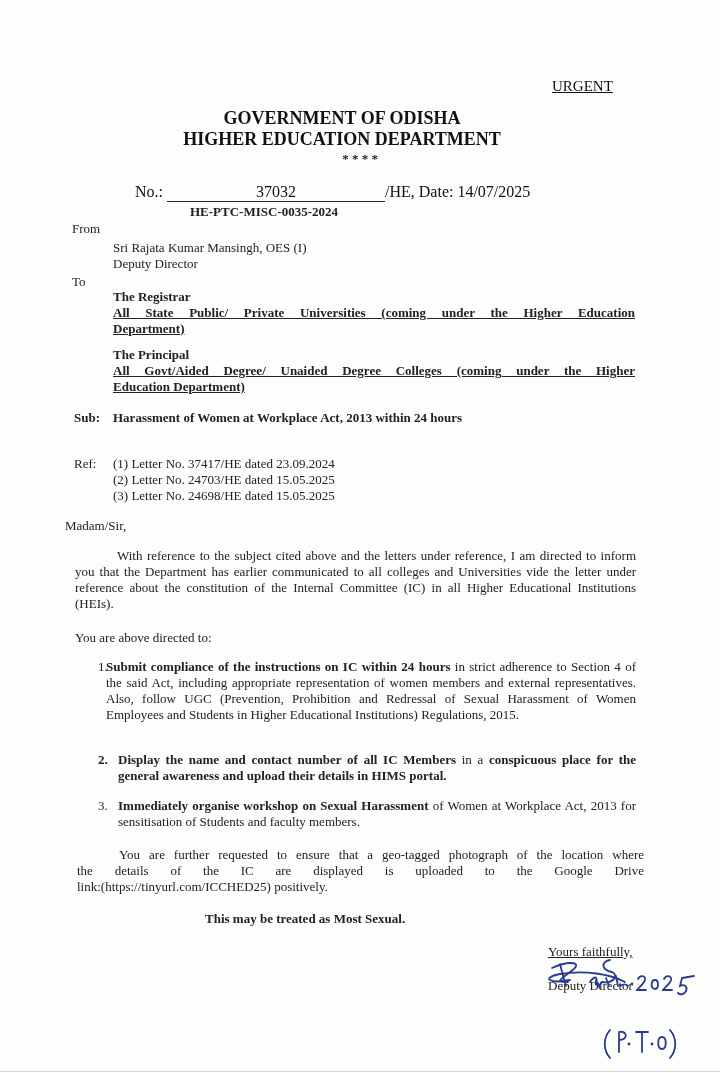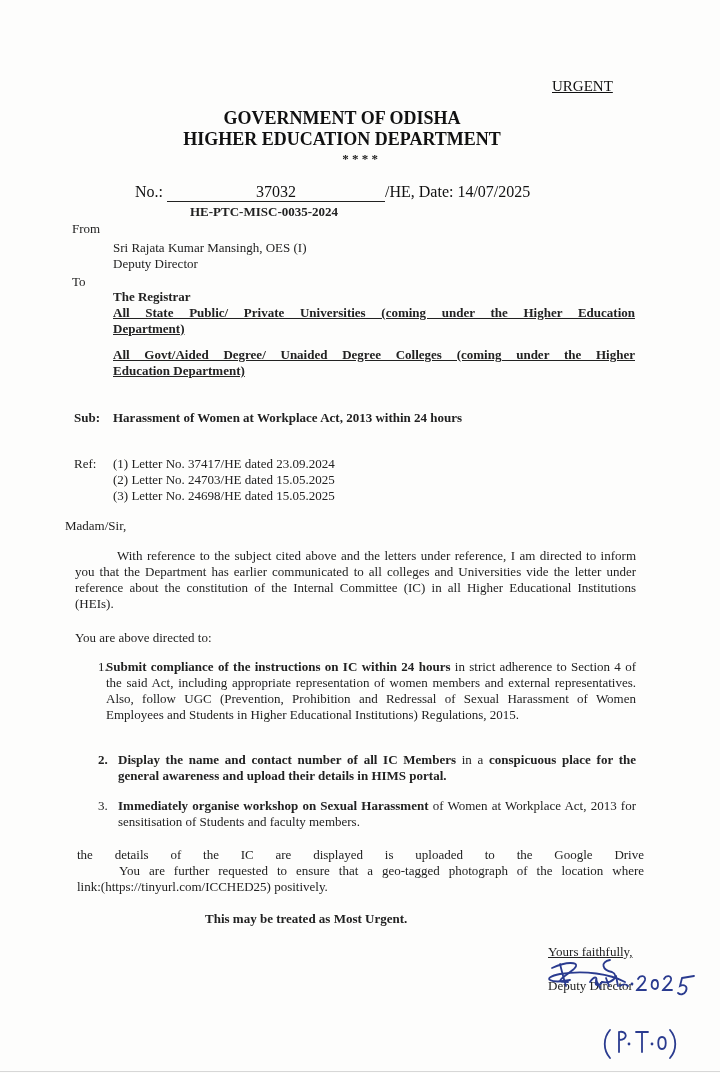--- a/index.html
+++ b/index.html
@@ -44,20 +44,21 @@
 
 <div class="abs t13" style="left:72px; top:274px;">To</div>
 
 <div class="abs t13" style="left:113px; top:289px; width:522px;">
   <div class="bold">The Registrar</div>
   <div class="bold ul justall">All State Public/ Private Universities (coming under the Higher Education</div>
   <div class="bold ul">Department)</div>
 </div>
 
 <div class="abs t13" style="left:113px; top:347px; width:522px;">
+  <div class="bold">The Principal</div>
   <div class="bold ul justall">All Govt/Aided Degree/ Unaided Degree Colleges (coming under the Higher</div>
   <div class="bold ul">Education Department)</div>
 </div>
 
 <div class="abs t13 bold" style="left:74px; top:410px;">Sub:</div>
 <div class="abs t13 bold" style="left:113px; top:410px; width:522px;">
   <div>Harassment of Women at Workplace Act, 2013 within 24 hours</div>
 </div>
 
 <div class="abs t13" style="left:74px; top:456px;">Ref:</div>
@@ -88,26 +89,26 @@
 </div>
 
 <div class="abs t13" style="left:98px; top:798px; width:538px;">
   <span class="li-num">3.</span>
   <div class="just" style="margin-left:20px;">
     <span class="bold">Immediately organise workshop on Sexual Harassment</span><span> of Women at Workplace Act, 2013 for sensitisation of Students and faculty members.</span>
   </div>
 </div>
 
 <div class="abs t13" style="left:77px; top:847px; width:567px;">
+  <div class="justall" style="padding-left:42px;">You are further requested to ensure that a geo-tagged photograph of the location where</div>
   <div class="justall" style="word-spacing:16px;">the details of the IC are displayed is uploaded to the Google Drive</div>
-  <div class="justall" style="padding-left:42px;">You are further requested to ensure that a geo-tagged photograph of the location where</div>
   <div>link:(https://tinyurl.com/ICCHED25) positively.</div>
 </div>
 
-<div class="abs t13 bold" style="left:205px; top:911px;">This may be treated as Most Urgent.</div>
+<div class="abs t13 bold" style="left:205px; top:911px;">This may be treated as Most Sexual.</div>
 
 <div class="abs t13" style="left:548px; top:944px;">
   <span style="text-decoration:underline;">Yours faithfully,</span>
 </div>
 <div class="abs t13" style="left:548px; top:978px;">Deputy Director</div>
 
 <svg class="abs" style="left:530px; top:952px;" width="180" height="110" viewBox="0 0 180 110">
   <path class="sig-ink" d="M22 16 C 40 8, 55 10, 40 20 C 30 28, 25 30, 38 30"></path>
   <path class="sig-ink" d="M30 12 C 32 20, 34 28, 36 34"></path>
   <path class="sig-ink" d="M40 28 C 20 32, 10 26, 30 22 C 55 18, 80 22, 95 30"></path>

